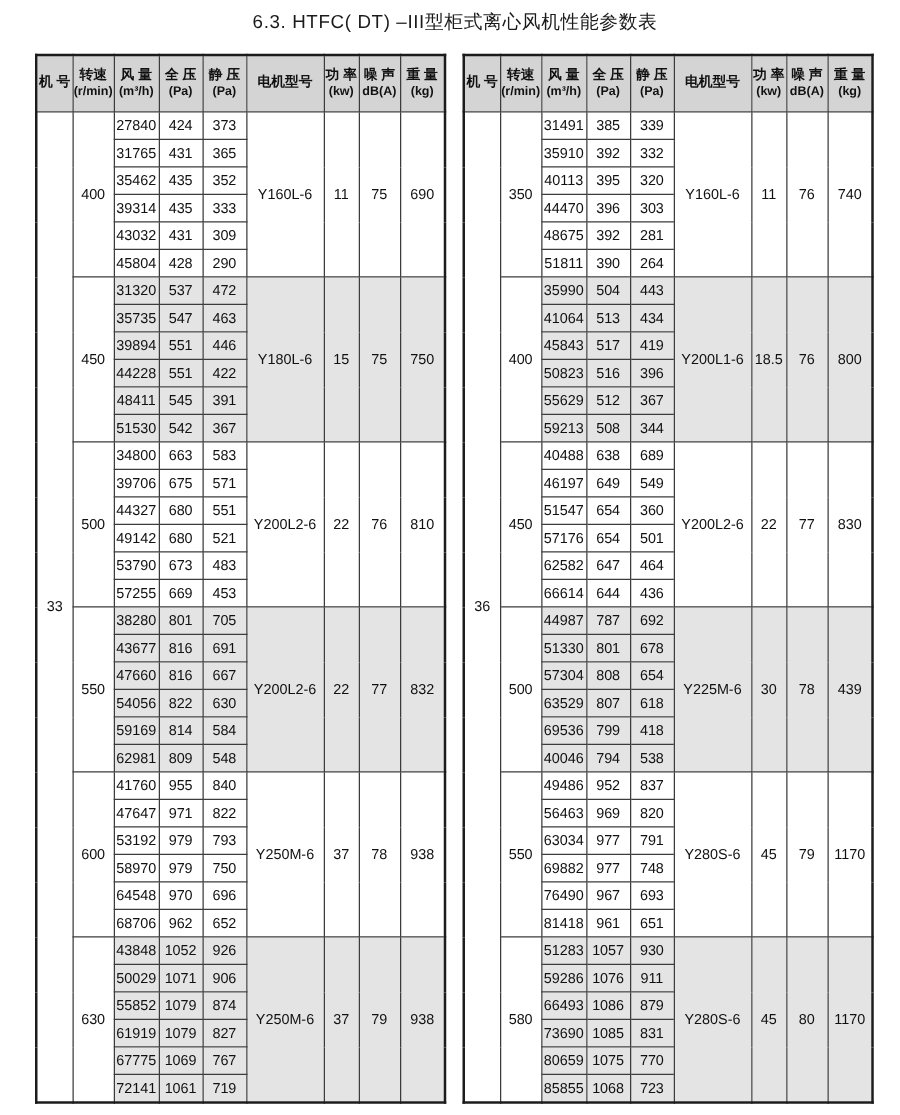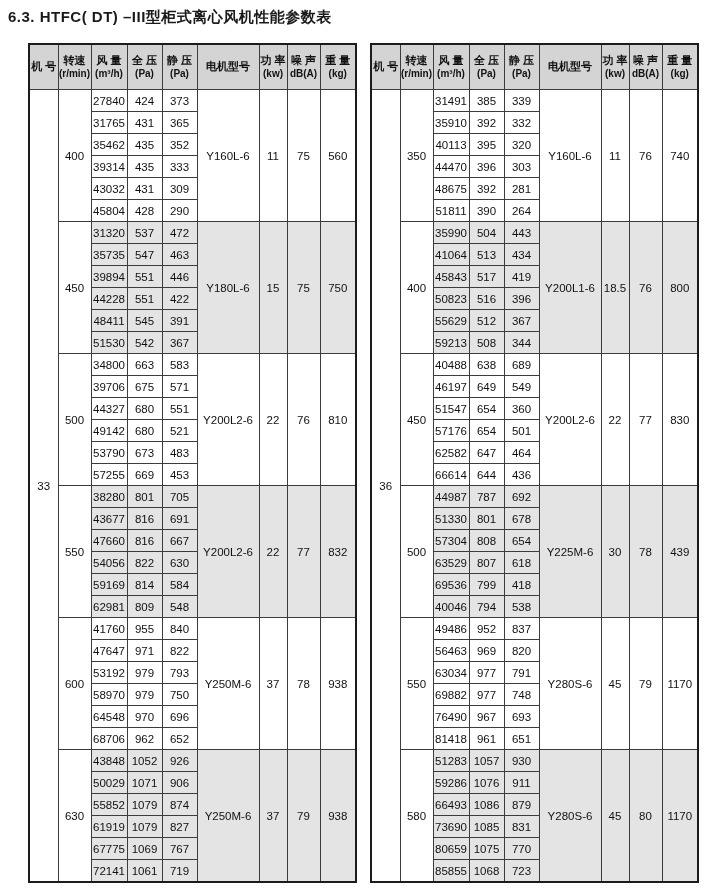--- a/index.html
+++ b/index.html
@@ -5,23 +5,24 @@
   html, body { margin: 0; padding: 0; background: #ffffff; }
   body {
     width: 720px; height: 892px;
     font-family: "Liberation Sans", "DejaVu Sans", sans-serif;
     color: #1a1a1a;
     overflow: hidden;
   }
   .title {
     margin: 8px 0 16px 8px;
     font-size: 15px;
-    font-weight: bold;
+    font-weight: normal;
     letter-spacing: 0.5px;
     color: #1a1a1a;
+    text-align: center;
   }
   .tables {
     display: flex;
     margin: 10px 0 0 28px;
     gap: 13px;
     align-items: center;
   }
   table.fan-table {
     border-collapse: collapse;
     table-layout: fixed;
@@ -114,21 +115,21 @@
         <tbody>
           <tr>
             <td rowspan="36" class="num">33</td>
             <td rowspan="6" class="num">400</td>
             <td class="num">27840</td>
             <td class="num">424</td>
             <td class="num">373</td>
             <td rowspan="6">Y160L-6</td>
             <td rowspan="6" class="num">11</td>
             <td rowspan="6" class="num">75</td>
-            <td rowspan="6" class="num">560</td>
+            <td rowspan="6" class="num">690</td>
           </tr>
           <tr>
             <td class="num">31765</td>
             <td class="num">431</td>
             <td class="num">365</td>
           </tr>
           <tr>
             <td class="num">35462</td>
             <td class="num">435</td>
             <td class="num">352</td>

